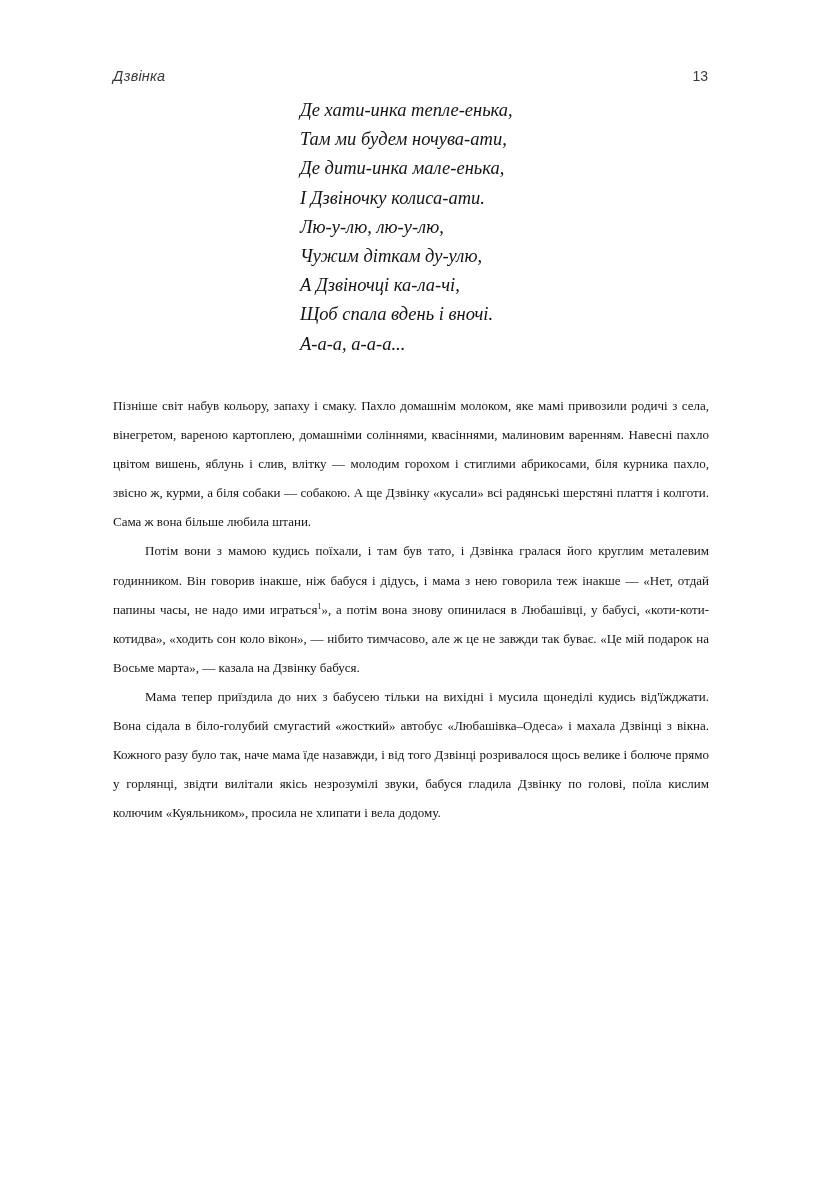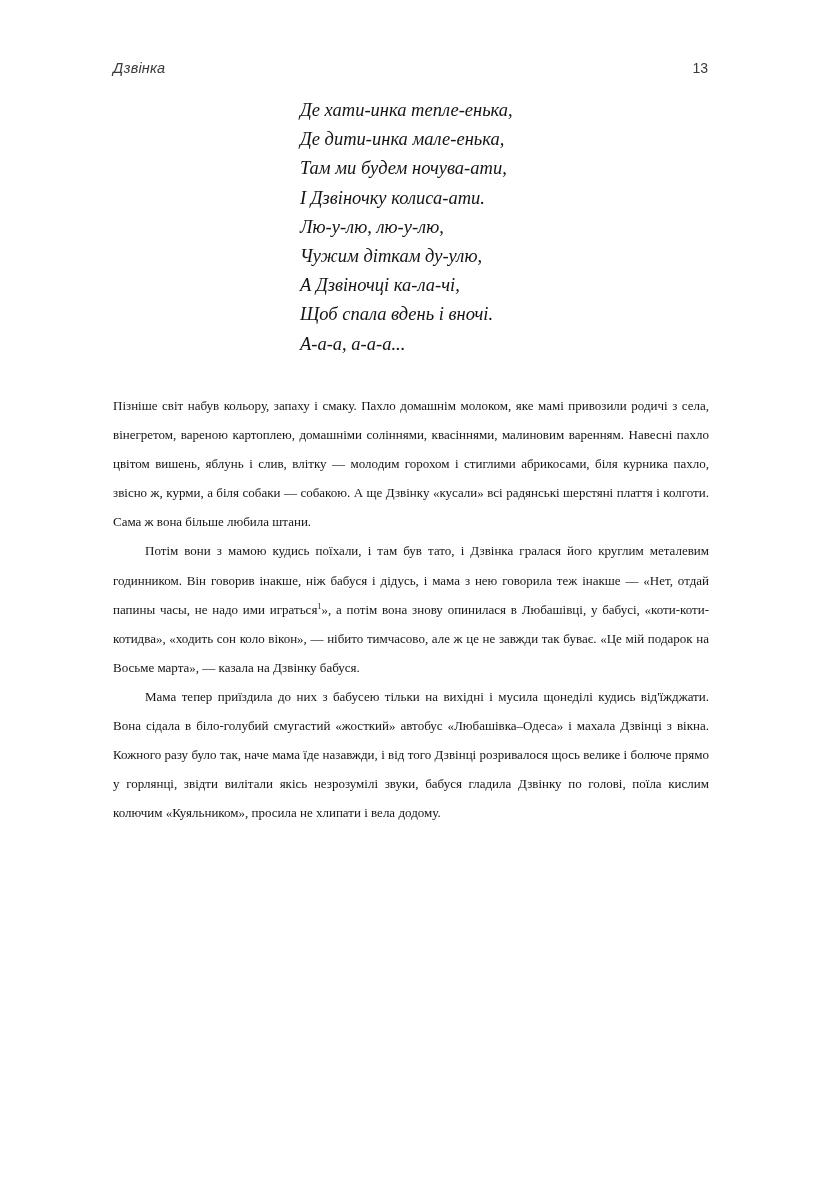--- a/index.html
+++ b/index.html
@@ -23,21 +23,21 @@
   }
 
   
   .running-head {
     position: absolute;
     top: 60px;
     left: 113px;
     right: 113px;
     height: 24px;
     display: flex;
-    align-items: flex-start;
+    align-items: flex-end;
     justify-content: space-between;
   }
   .running-head-title {
     font-family: "Liberation Sans", sans-serif;
     font-style: italic;
     font-size: 14.5px;
     letter-spacing: 0.2px;
     color: #3a3a3a;
     white-space: nowrap;
   }
@@ -96,22 +96,22 @@
 
 <div class="page">
 
   <div class="running-head">
     <span class="running-head-title">Дзвінка</span>
     <span class="running-head-folio">13</span>
   </div>
 
   <div class="verse">
     <div class="verse-line">Де хати-инка тепле-енька,</div>
+    <div class="verse-line">Там ми будем ночува-ати,</div>
     <div class="verse-line">Де дити-инка мале-енька,</div>
-    <div class="verse-line">Там ми будем ночува-ати,</div>
     <div class="verse-line">І Дзвіночку колиса-ати.</div>
     <div class="verse-line">Лю-у-лю, лю-у-лю,</div>
     <div class="verse-line">Чужим діткам ду-улю,</div>
     <div class="verse-line">А Дзвіночці ка-ла-чі,</div>
     <div class="verse-line">Щоб спала вдень і вночі.</div>
     <div class="verse-line">А-а-а, а-а-а...</div>
   </div>
 
   <div class="body-text">
 

